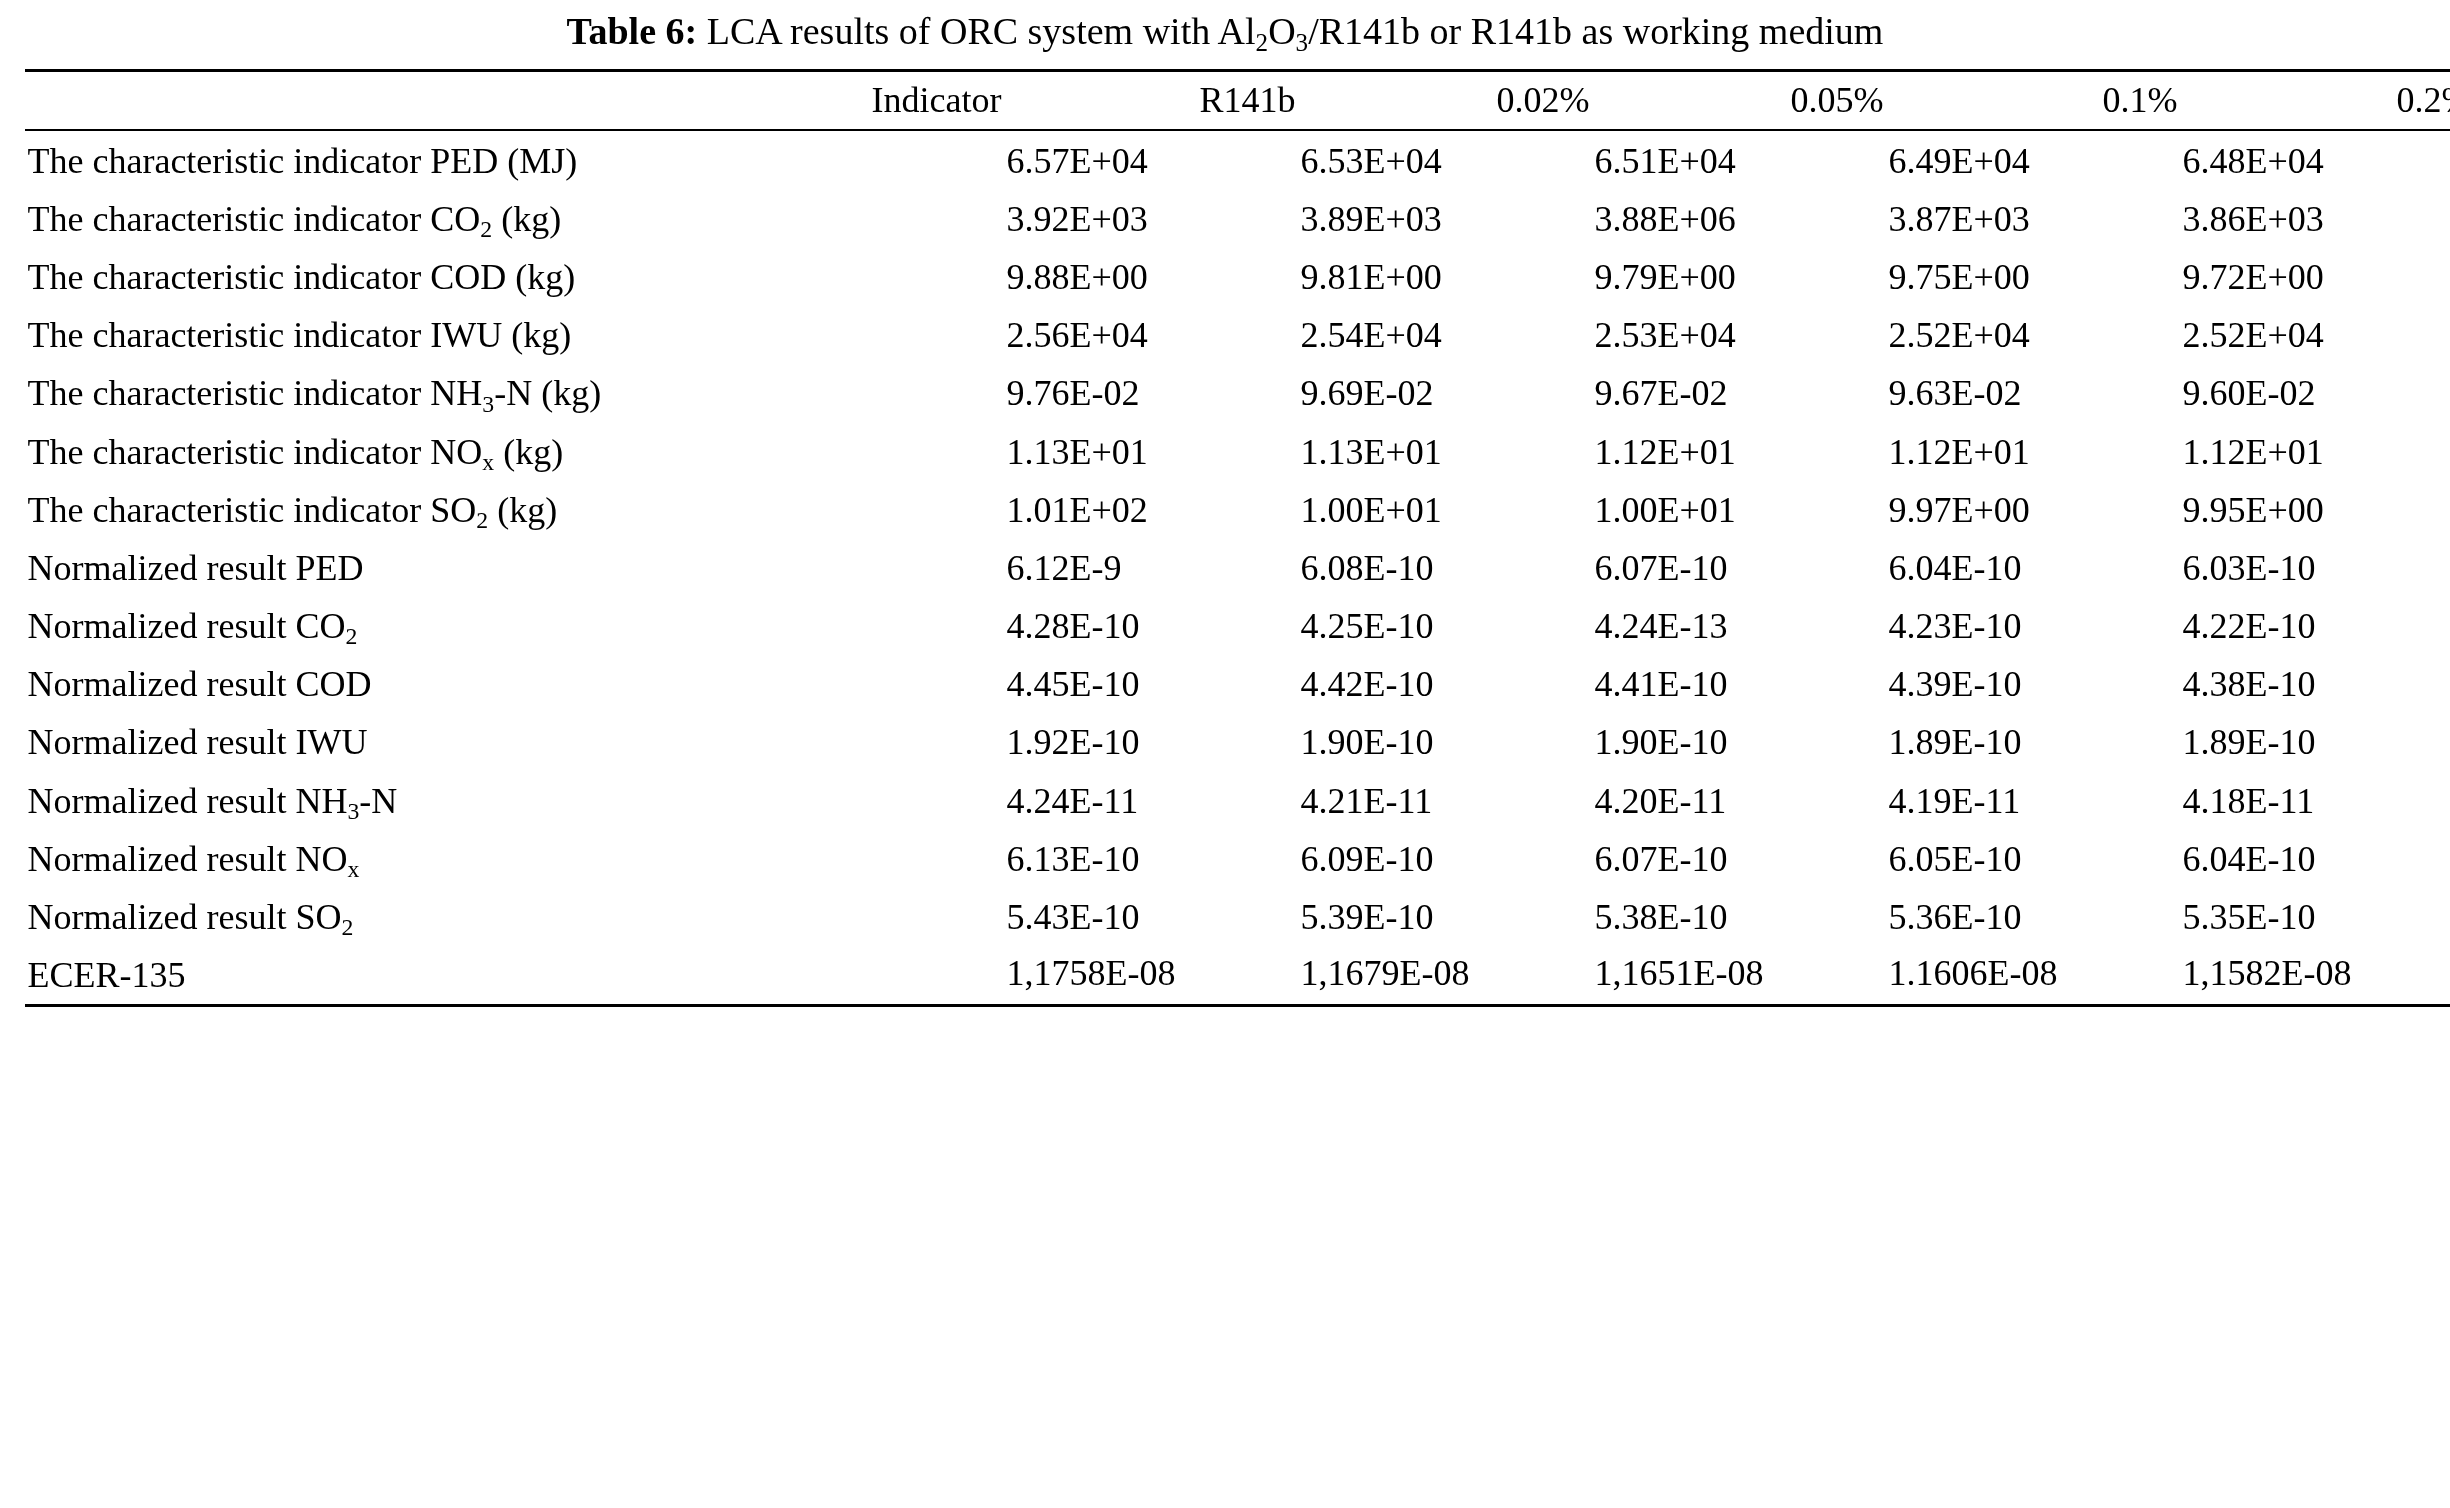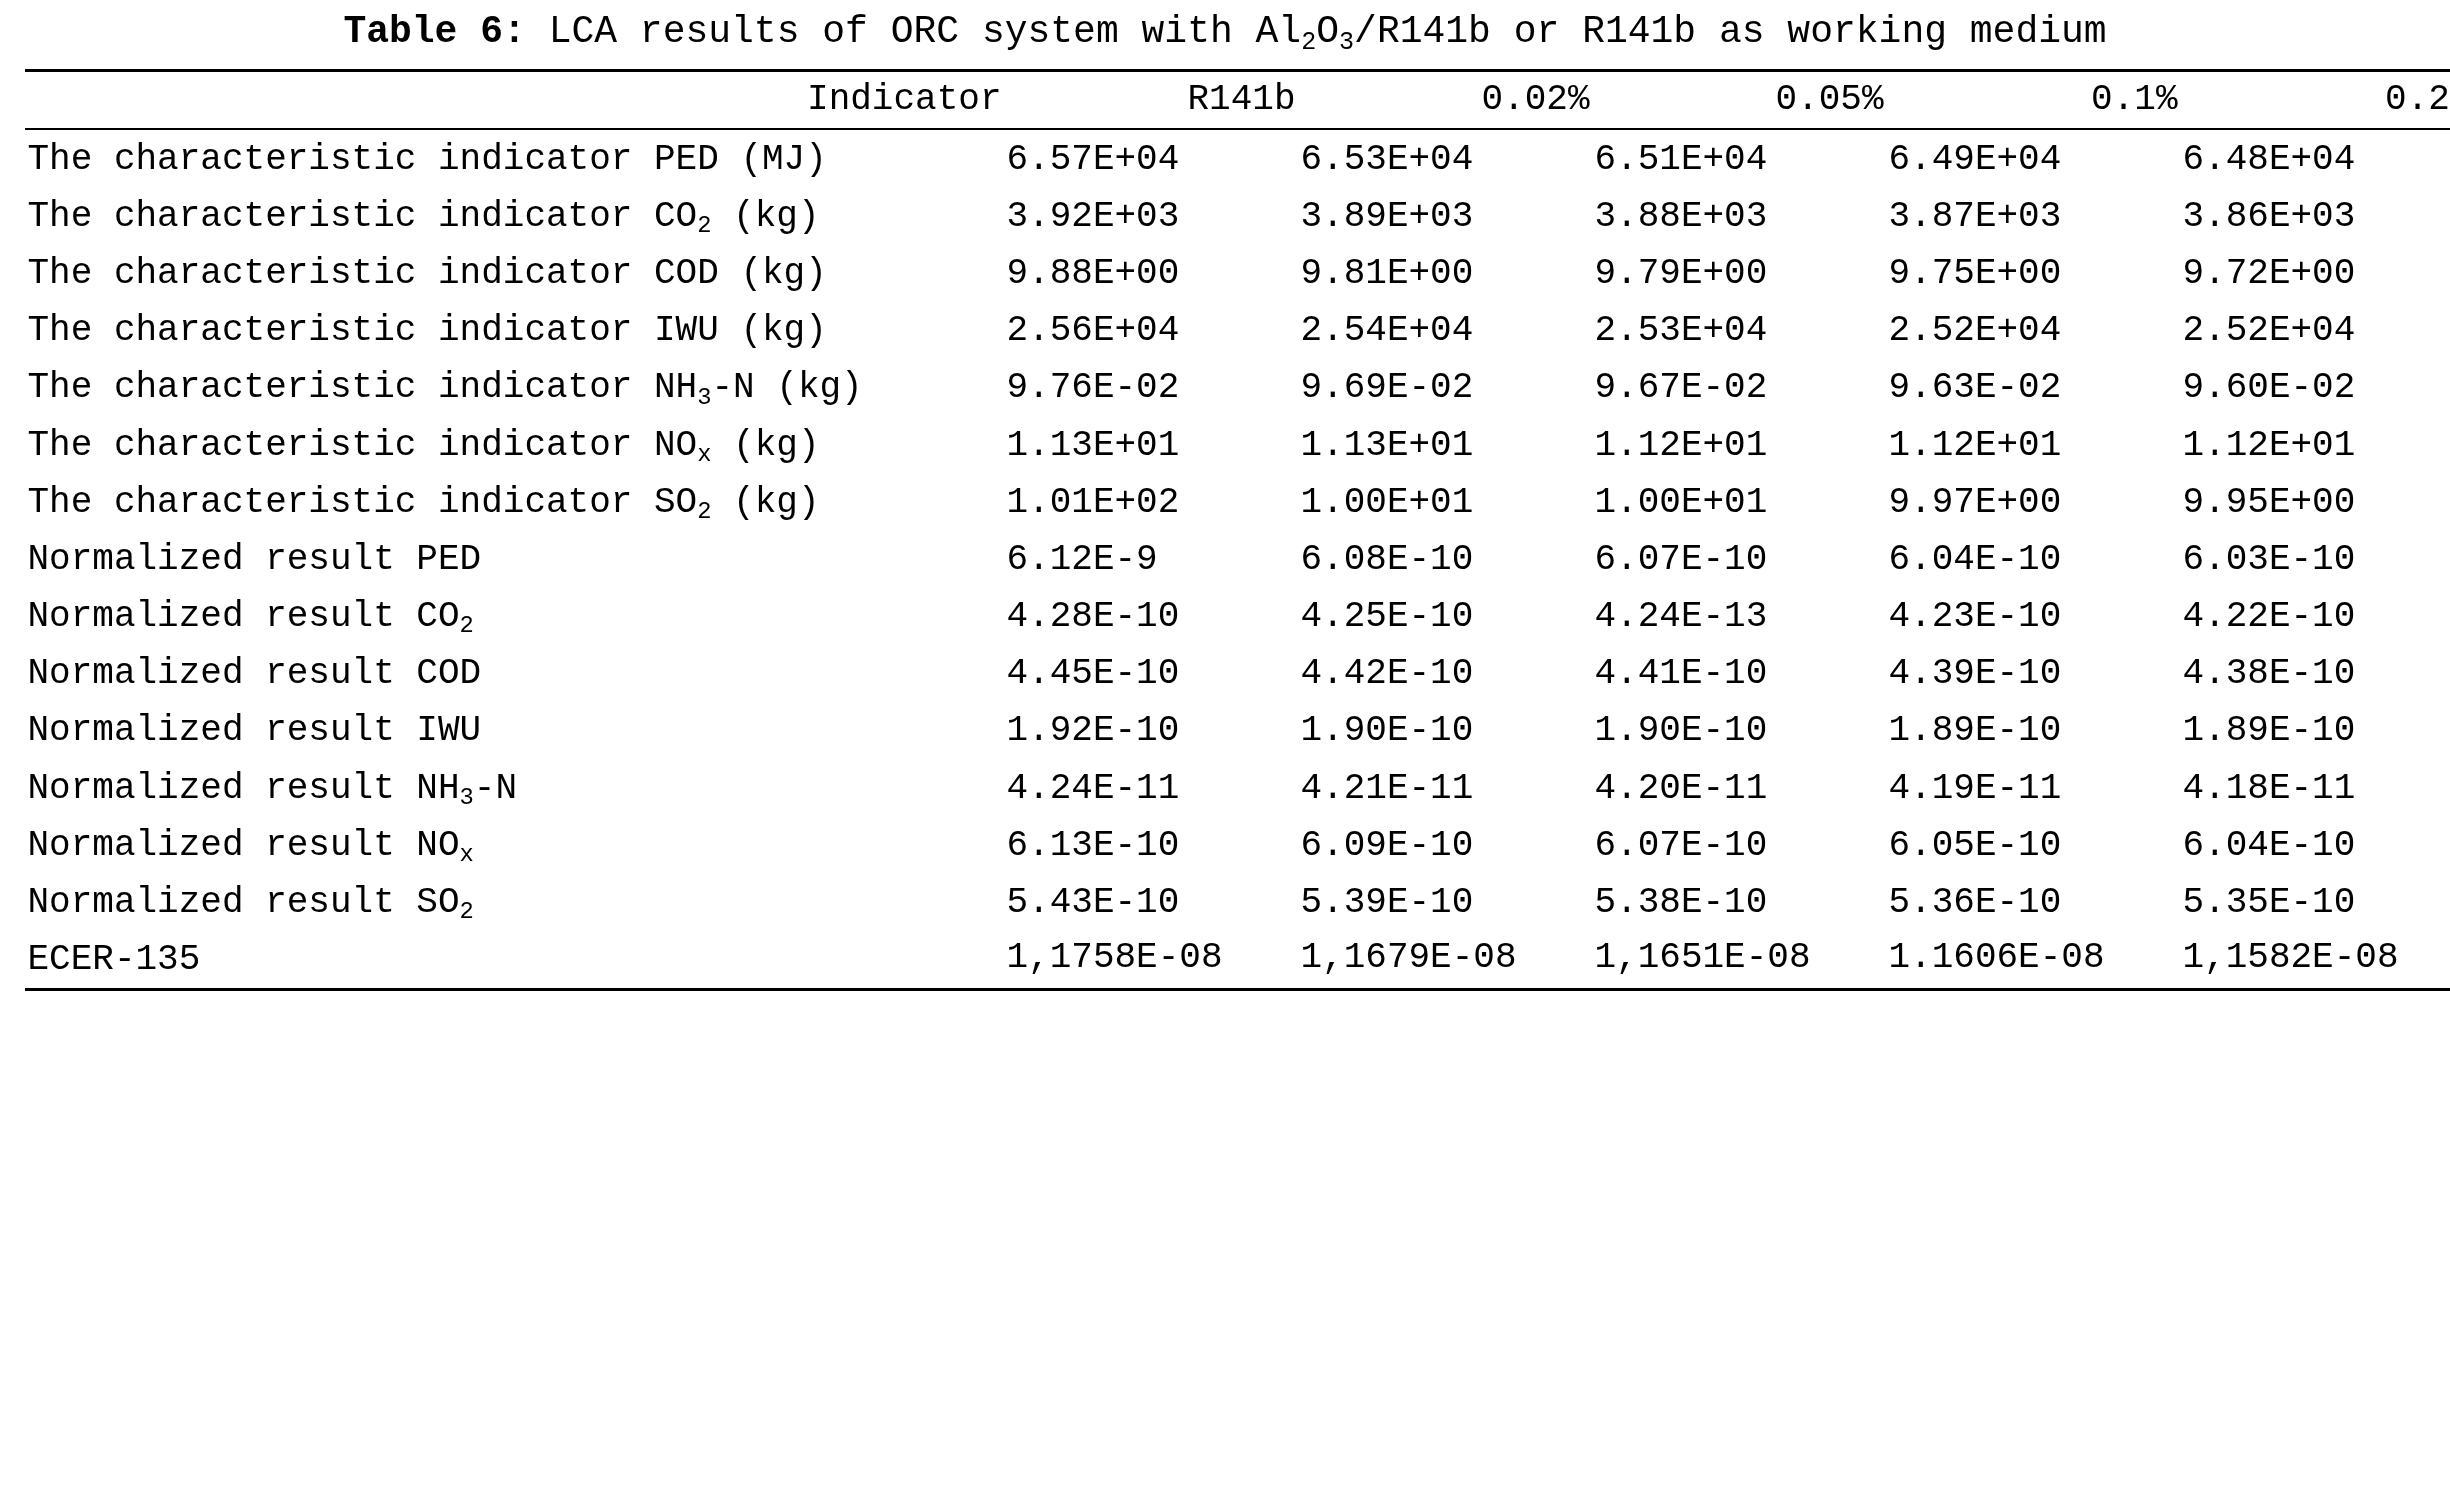--- a/index.html
+++ b/index.html
@@ -10,21 +10,20 @@
   body {
     width: 2450px;
     font-family: "Liberation Serif", "DejaVu Serif", serif;
     color: #000000;
     -webkit-font-smoothing: antialiased;
   }
   .page {
     width: 2450px;
     box-sizing: border-box;
     padding: 11.3px 25px 25px 25px;
-    font-family: Liberation Mono, monospace;
   }
   .table-caption {
     text-align: center;
     font-size: 38px;
     line-height: 1.1;
     margin: 0 0 16.3px 0;
     white-space: nowrap;
   }
   .table-caption .cap-label {
     font-weight: bold;
@@ -104,21 +103,21 @@
           <td class="val">6.57E+04</td>
           <td class="val">6.53E+04</td>
           <td class="val">6.51E+04</td>
           <td class="val">6.49E+04</td>
           <td class="val">6.48E+04</td>
         </tr>
         <tr>
           <td class="ind">The characteristic indicator CO<sub>2</sub> (kg)</td>
           <td class="val">3.92E+03</td>
           <td class="val">3.89E+03</td>
-          <td class="val">3.88E+03</td>
+          <td class="val">3.88E+06</td>
           <td class="val">3.87E+03</td>
           <td class="val">3.86E+03</td>
         </tr>
         <tr>
           <td class="ind">The characteristic indicator COD (kg)</td>
           <td class="val">9.88E+00</td>
           <td class="val">9.81E+00</td>
           <td class="val">9.79E+00</td>
           <td class="val">9.75E+00</td>
           <td class="val">9.72E+00</td>

